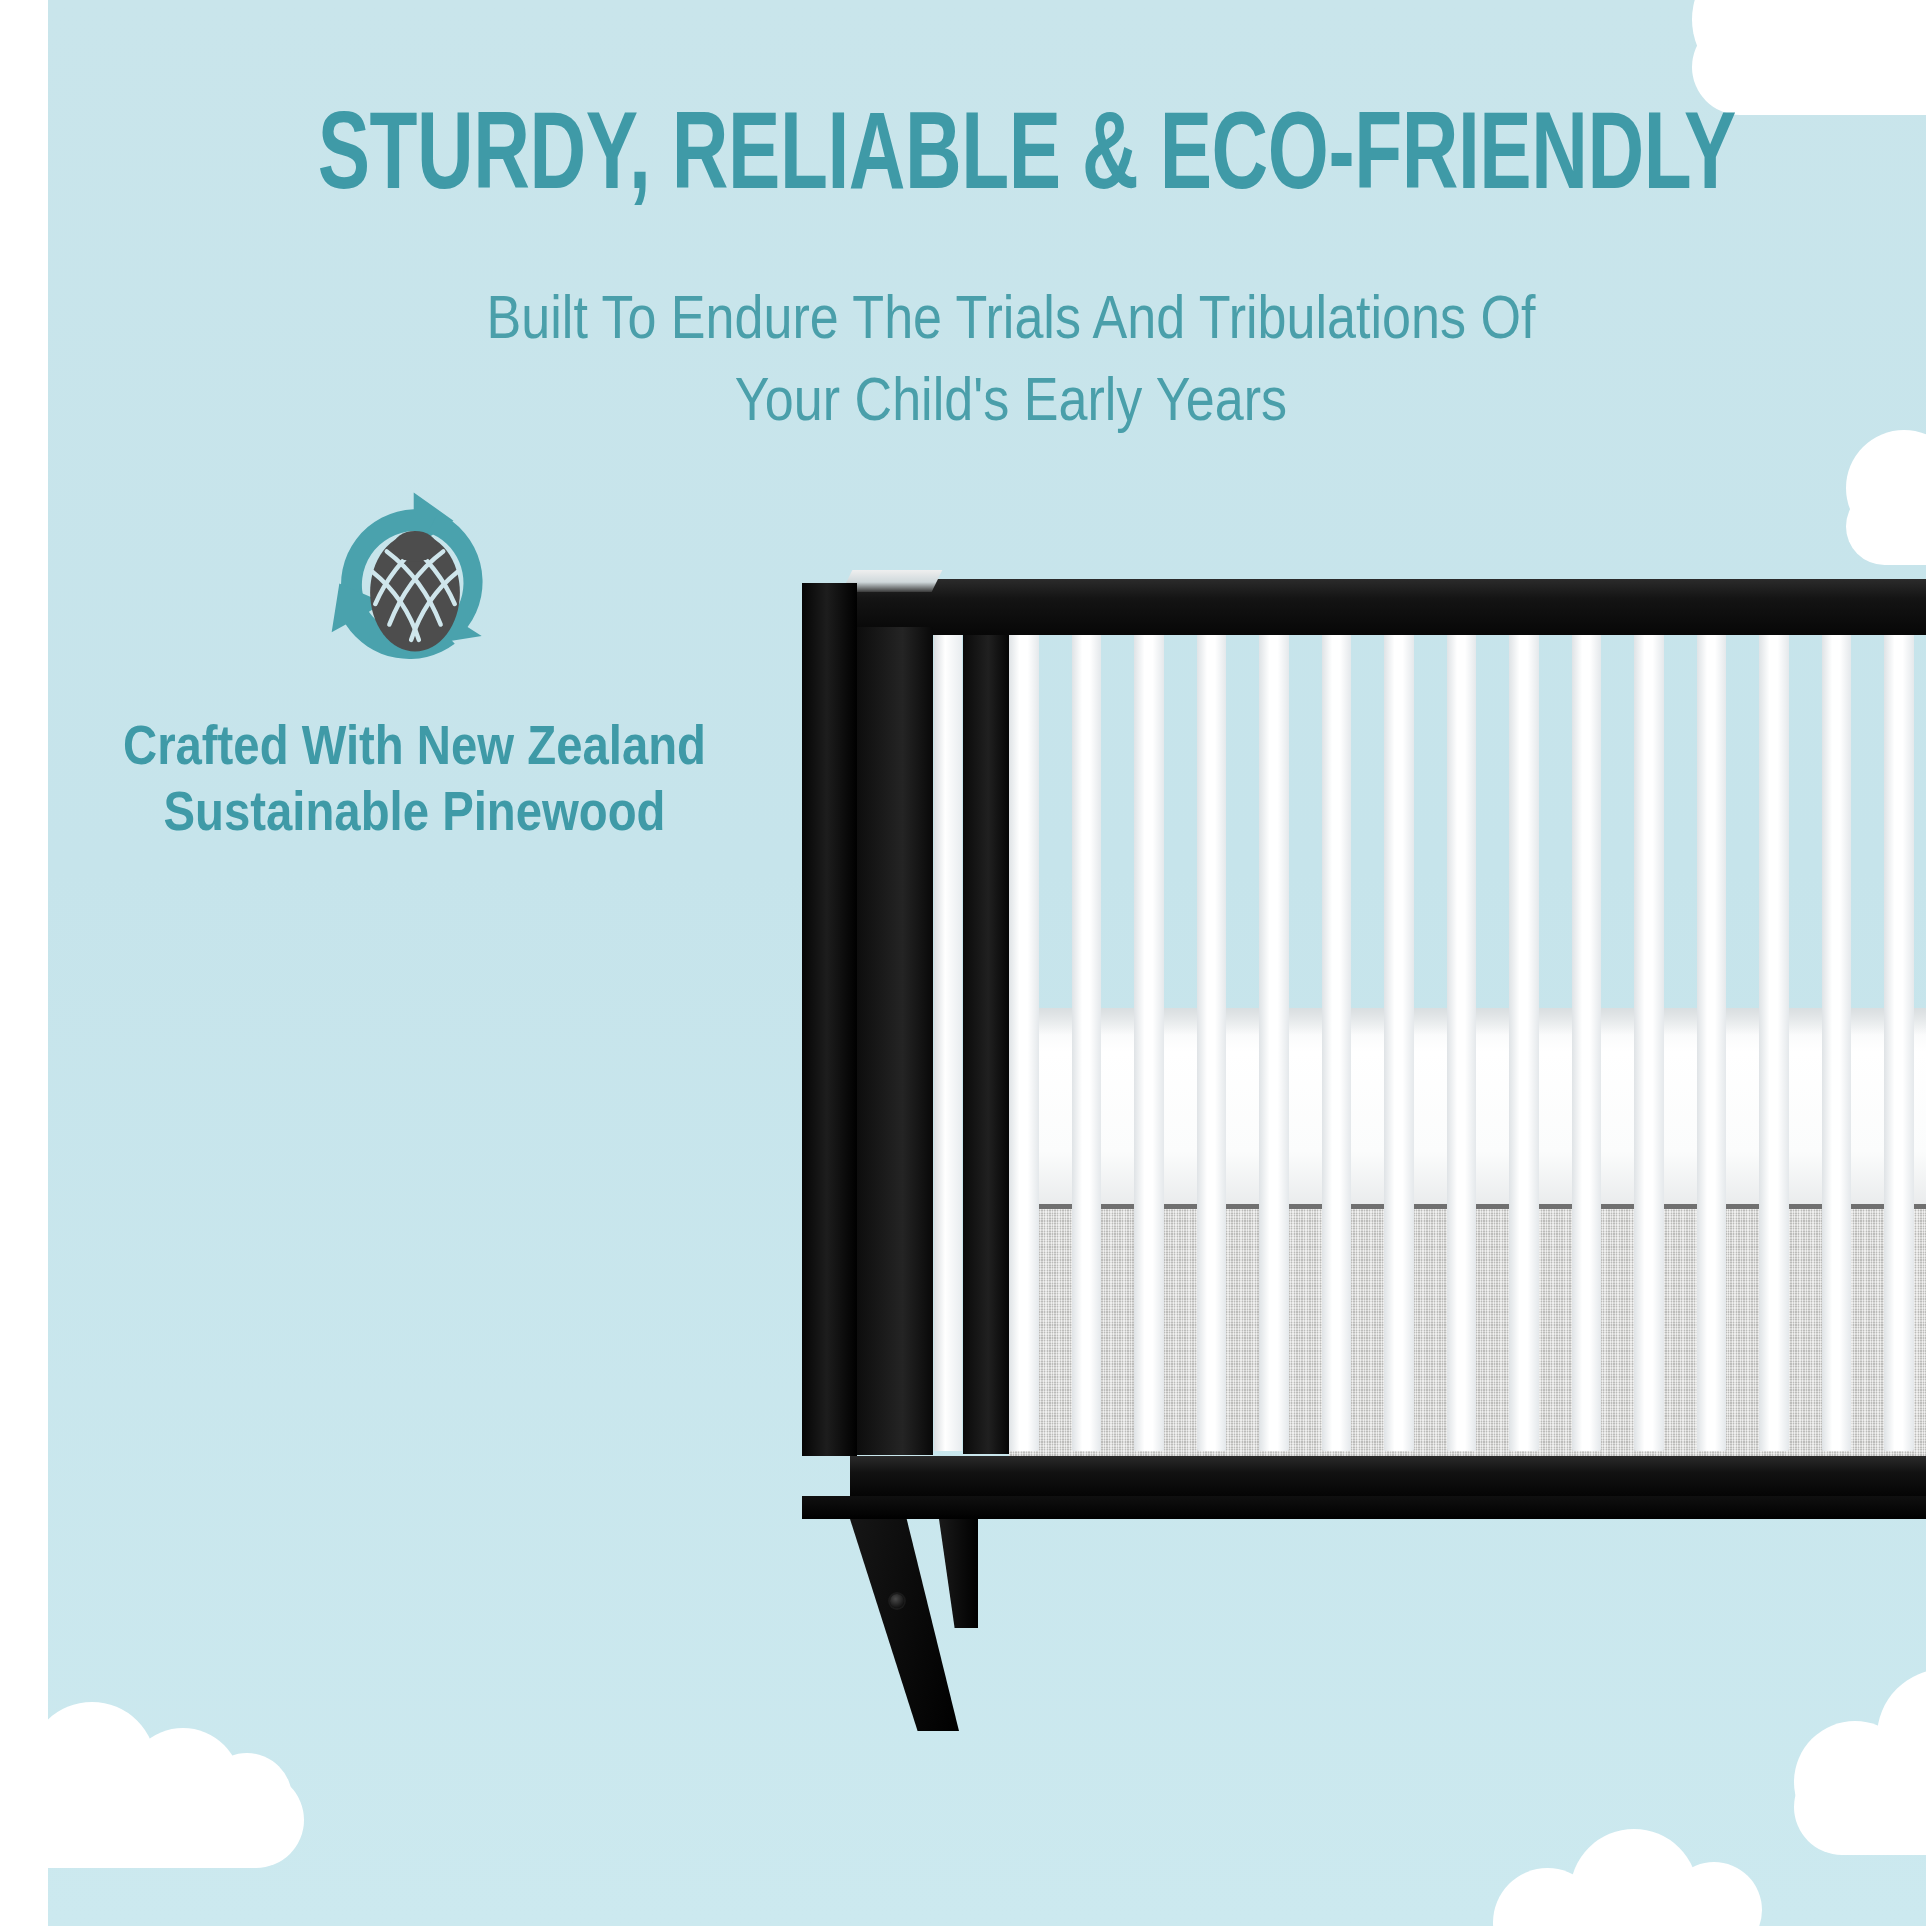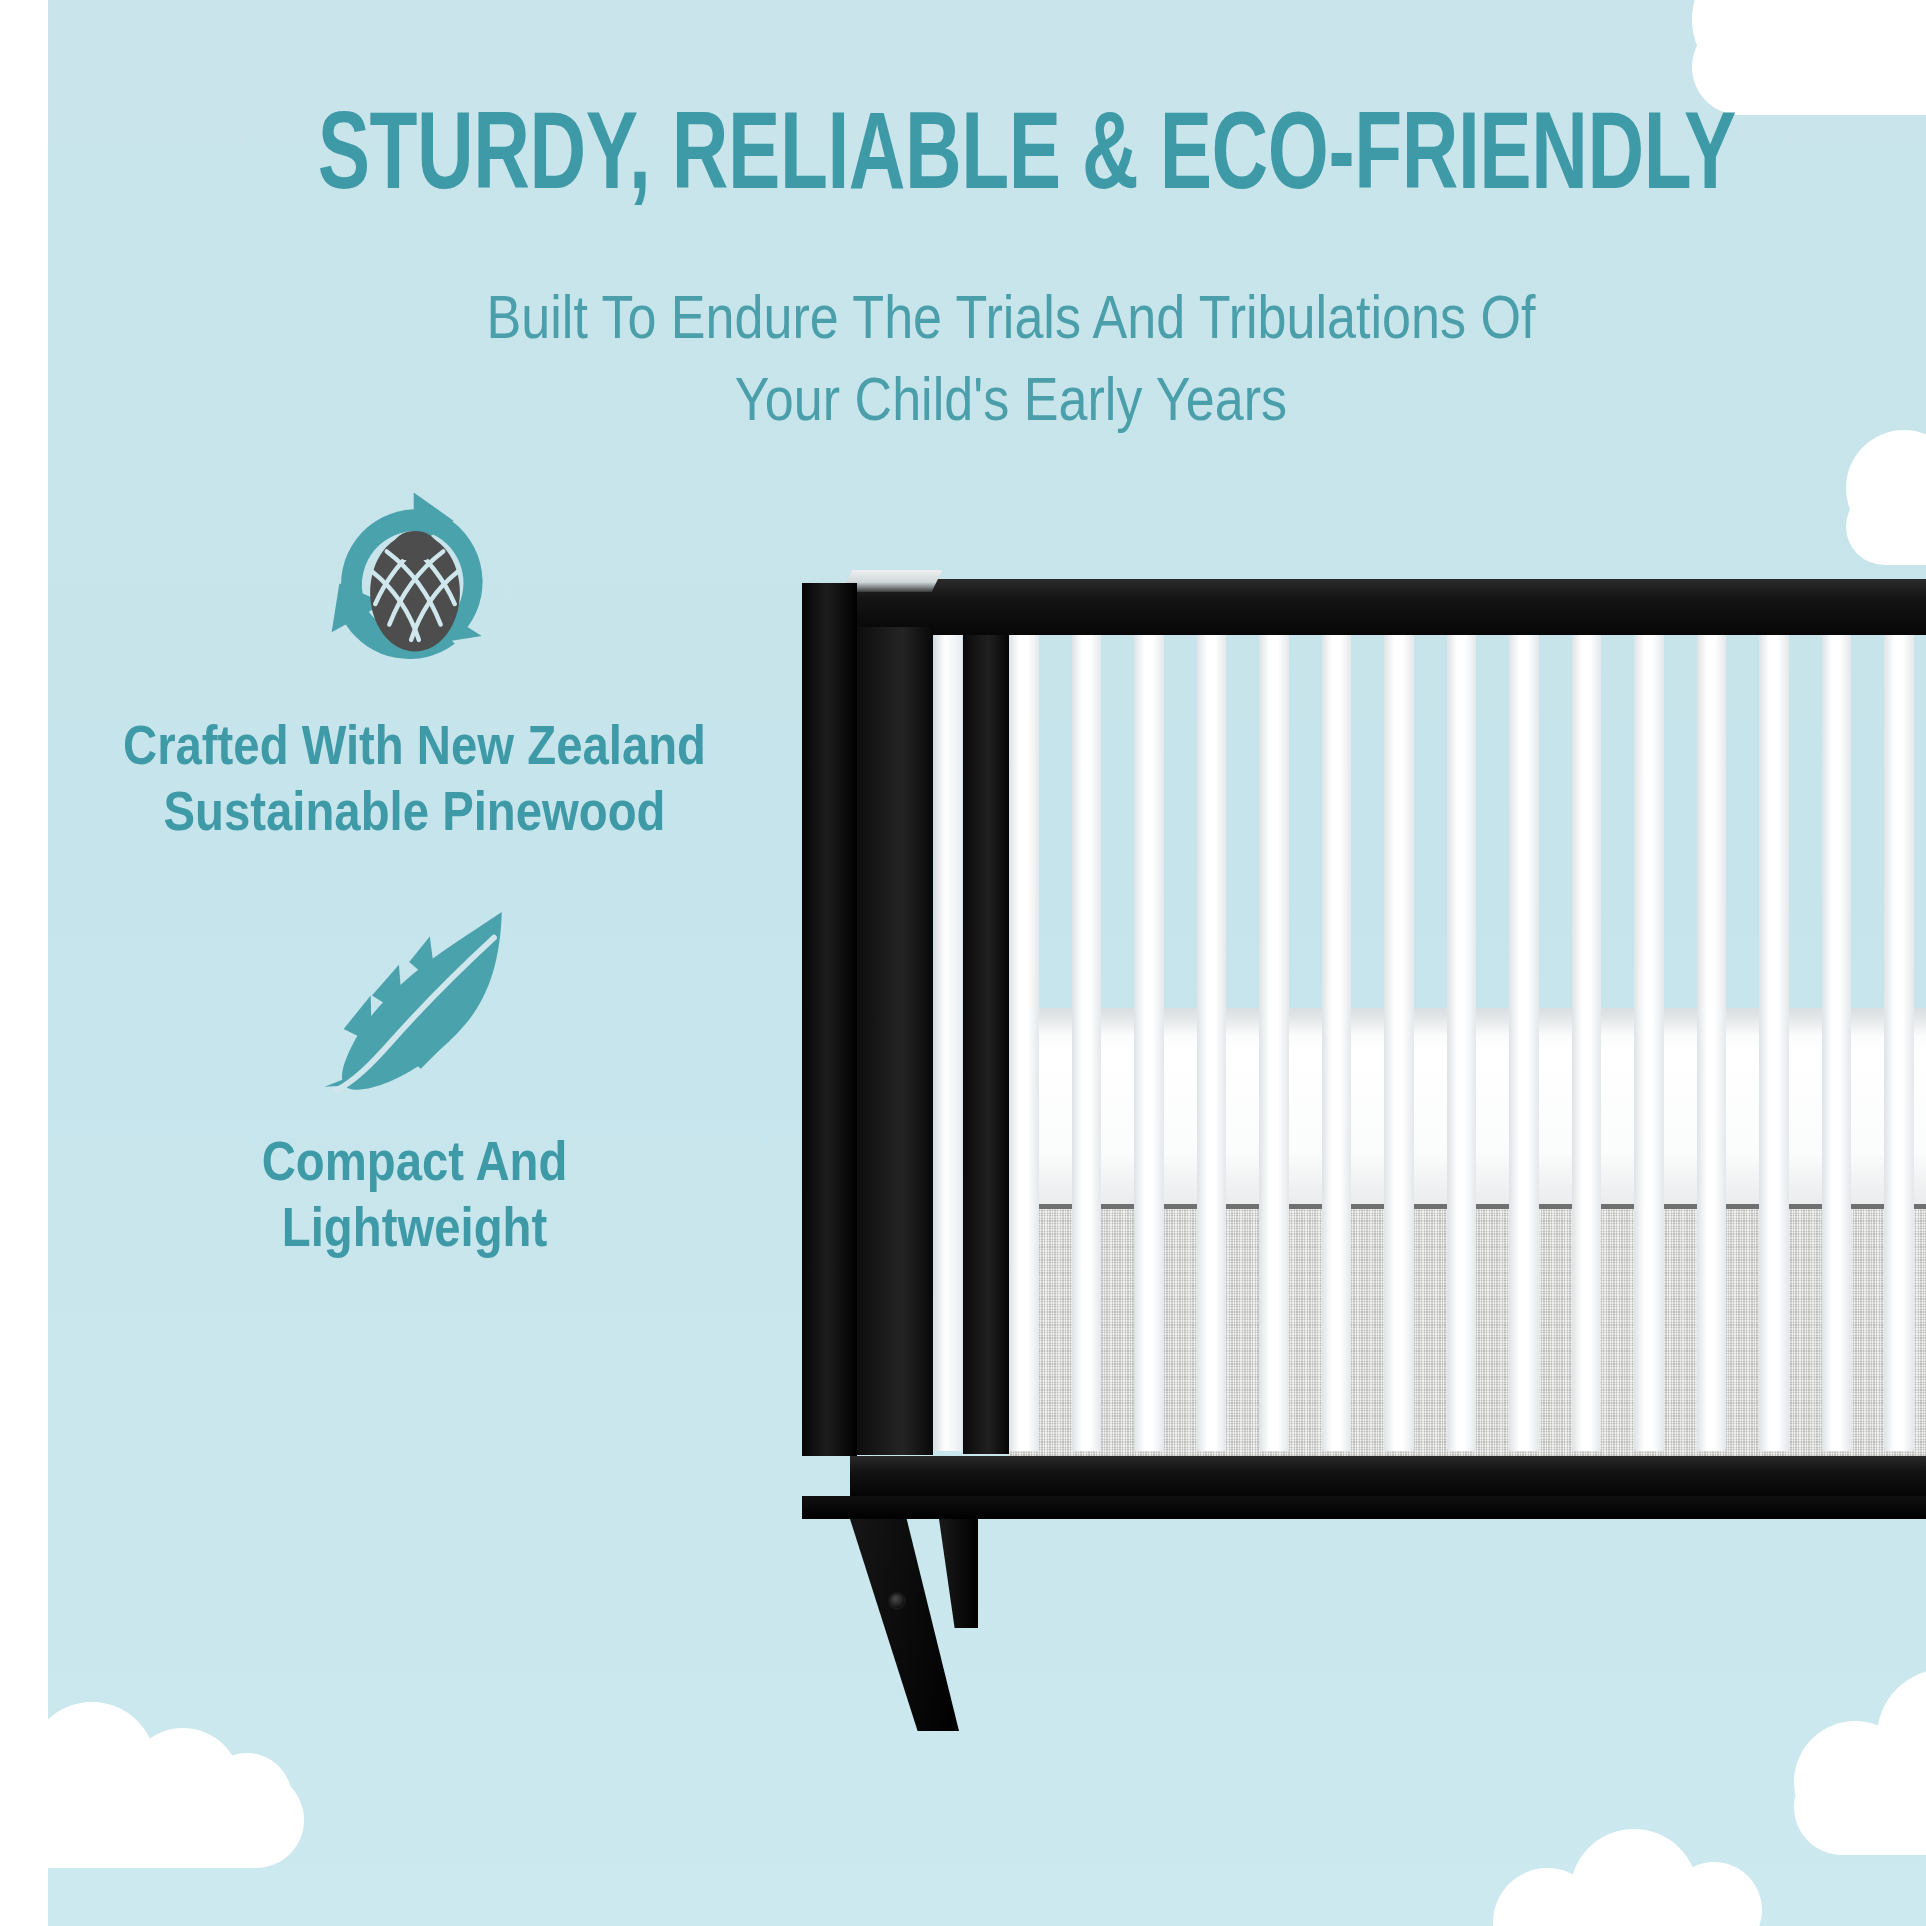--- a/index.html
+++ b/index.html
@@ -349,41 +349,20 @@
           </g>
           <ellipse cx="170" cy="100" rx="34" ry="24" fill="#4d4d4d"></ellipse>
         </svg>
       </div>
       <div class="feature-label">
         <span class="line">Crafted With New Zealand</span>
         <span class="line">Sustainable Pinewood</span>
       </div>
     </div>
 
-    <div class="feature">
-      <div class="feature-icon">
-        <svg width="212" height="193" viewBox="0 0 330 300" aria-hidden="true">
-          <g fill="#4aa2ad">
-            <path d="M300 6 C250 40 200 70 160 104 C118 140 84 178 66 216 C52 244 48 264 54 274
-                     C62 288 92 284 126 270 C168 252 210 220 244 180 C278 140 298 84 300 6 Z"></path>
-            <path d="M188 44 l10 76 l-42 -36 Z"></path>
-            <path d="M140 88 l6 78 l-48 -30 Z"></path>
-            <path d="M96 136 l2 74 l-44 -22 Z"></path>
-            <path d="M256 148 l-80 18 l46 34 Z"></path>
-            <path d="M218 206 l-84 10 l40 34 Z"></path>
-            <path d="M24 278 l62 -24 l10 20 Z"></path>
-          </g>
-          <path d="M288 46 C234 96 176 154 128 208 C96 244 70 270 42 284" stroke="#cfe6ec" stroke-width="9" fill="none" stroke-linecap="round"></path>
-        </svg>
-      </div>
-      <div class="feature-label">
-        <span class="line">Compact And</span>
-        <span class="line">Lightweight</span>
-      </div>
-    </div>
 
   </div>
 
   <div class="crib">
     <div class="mattress"></div>
     <div class="mattress-top-shadow"></div>
     <div class="skirt-seam"></div>
     <div class="skirt"></div>
 
     <div class="spindles">

